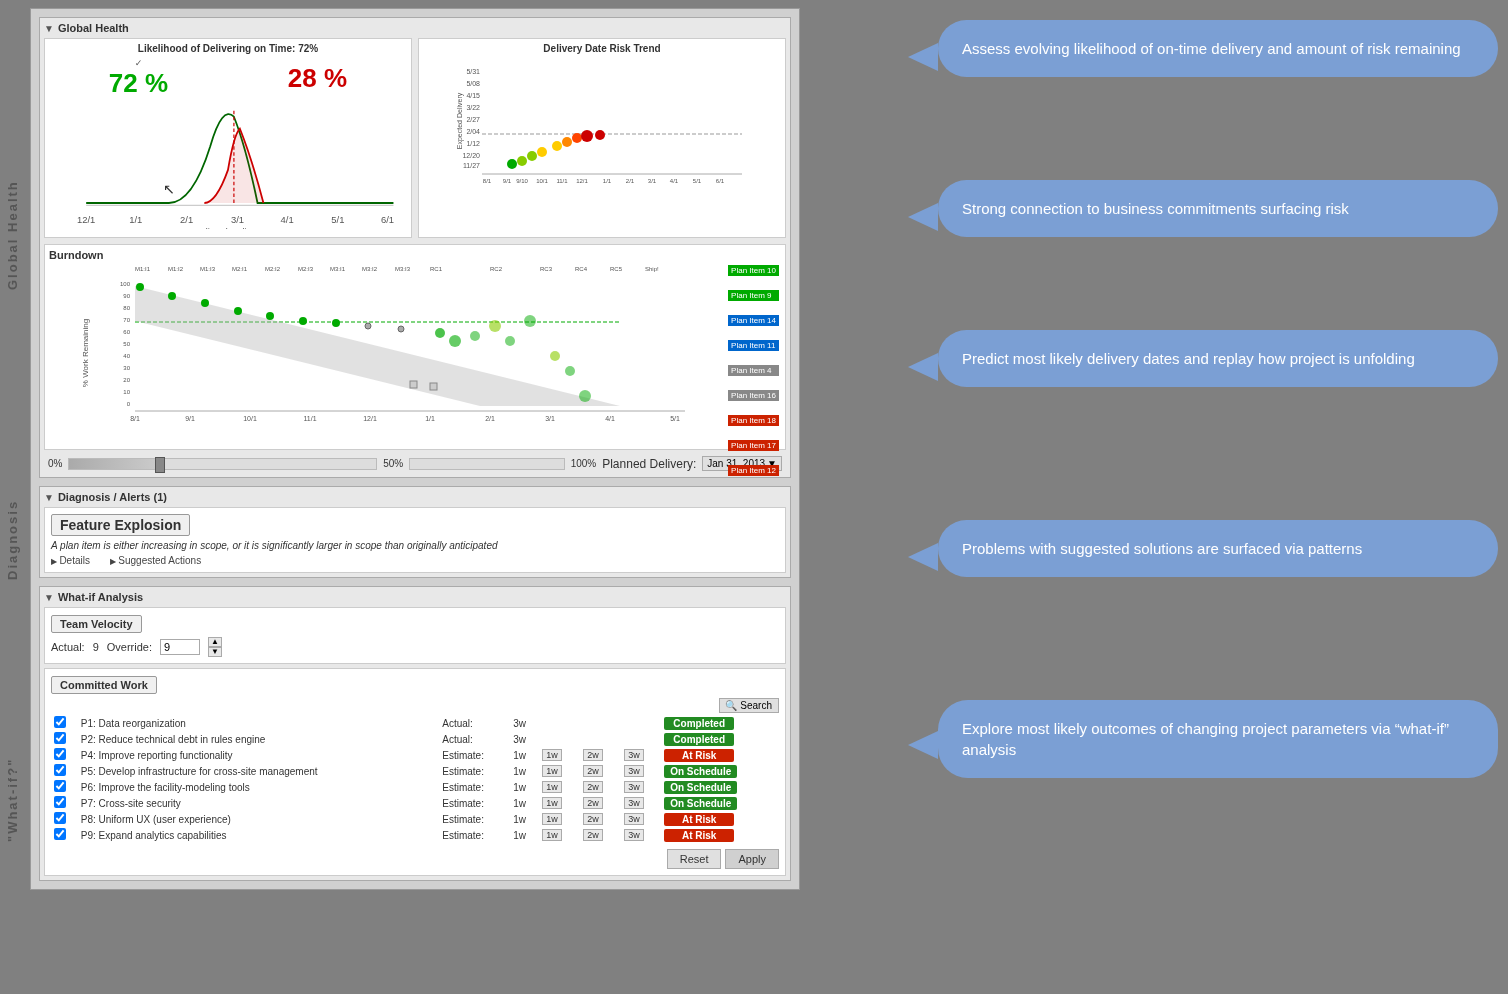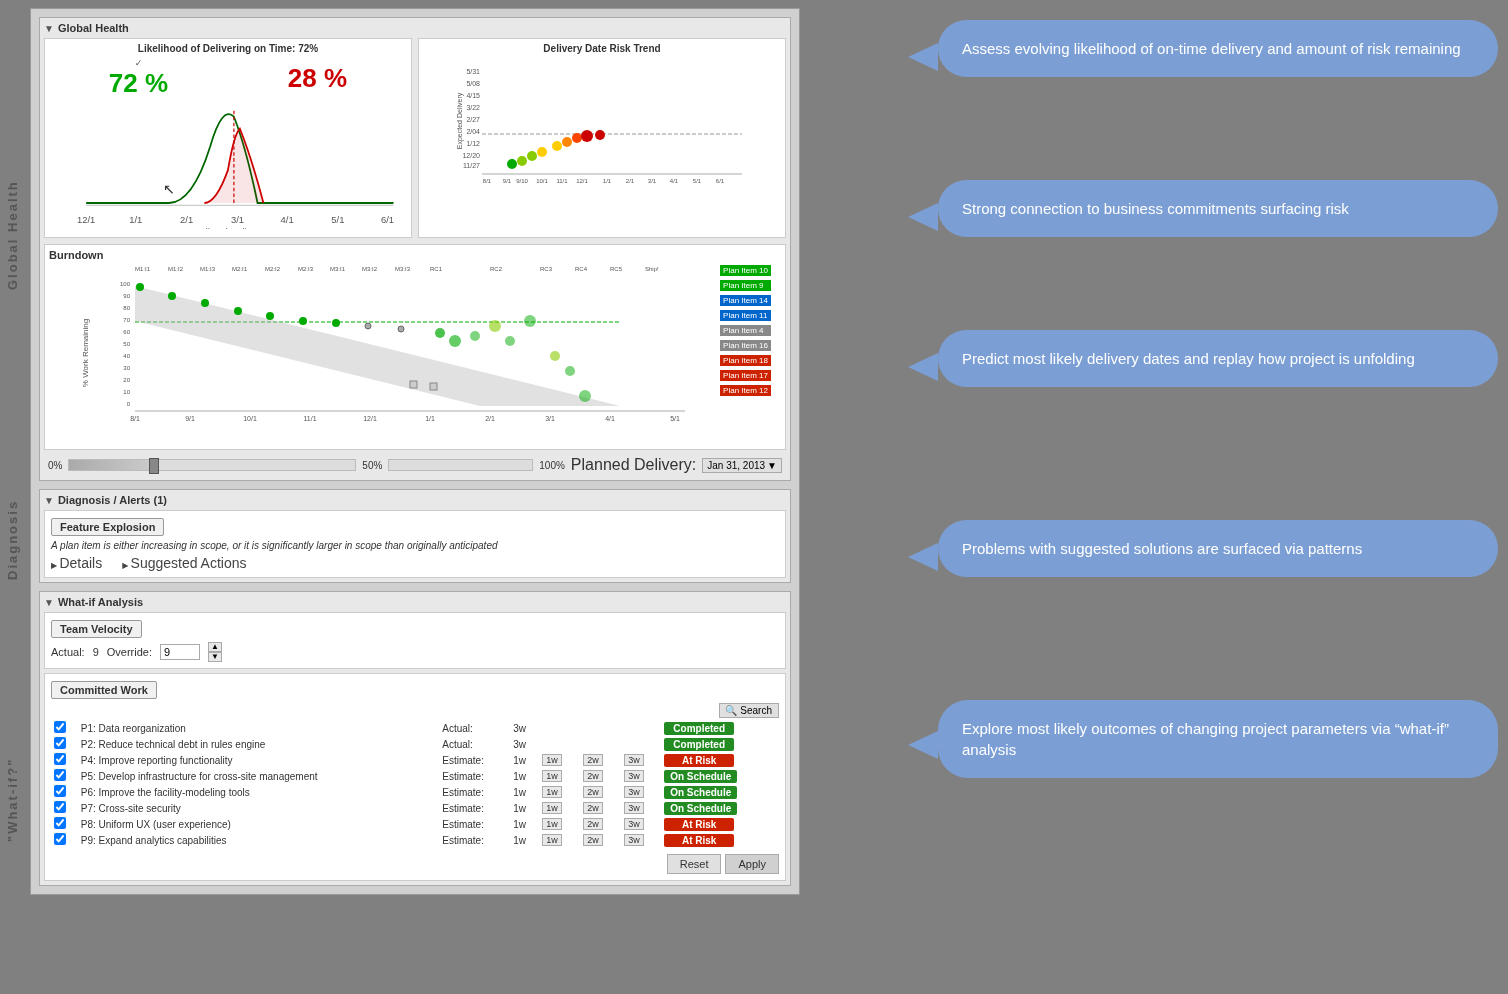--- a/index.html
+++ b/index.html
@@ -112,21 +112,21 @@
     .progress-thumb {
       position: absolute;
       top: -2px;
       width: 10px;
       height: 16px;
       background: #888;
       border: 1px solid #555;
       cursor: pointer;
     }
     .planned-delivery {
-      font-size: 16px;
+      font-size: 12px;
       color: #333;
       white-space: nowrap;
     }
     .delivery-date-btn {
       background: #e0e0e0;
       border: 1px solid #aaa;
       font-size: 10px;
       padding: 1px 4px;
       cursor: pointer;
       display: flex;
@@ -146,38 +146,38 @@
       background: white;
       border: 1px solid #ccc;
       padding: 6px;
       margin-top: 4px;
     }
     .feature-explosion-label {
       background: #f0f0f0;
       border: 1px solid #999;
       display: inline-block;
       padding: 2px 8px;
-      font-size: 11px;
+      font-size: 14px;
       font-weight: bold;
       color: #333;
       border-radius: 2px;
     }
     .feature-desc {
       font-size: 10px;
       color: #333;
       margin-top: 4px;
       font-style: italic;
     }
     .expand-links {
       display: flex;
       gap: 20px;
       margin-top: 4px;
     }
     .expand-link {
-      font-size: 14px;
+      font-size: 10px;
       color: #444;
       cursor: pointer;
     }
     .expand-link::before {
       content: '▶ ';
       font-size: 8px;
     }
 
     
     .whatif-section {
@@ -397,25 +397,25 @@
 
     
     .chart-svg {
       width: 100%;
       height: 130px;
     }
 
     
     .burndown-legend {
       position: absolute;
-      right: 14px;
+      right: 6px;
       top: 20px;
       display: flex;
       flex-direction: column;
-      gap: 4px;
+      gap: 14px;
       padding-left: 39px;
     }
     .legend-item {
       font-size: 8px;
       padding: 1px 3px;
       color: white;
       white-space: nowrap;
     }
 
     .section-label-vertical {

